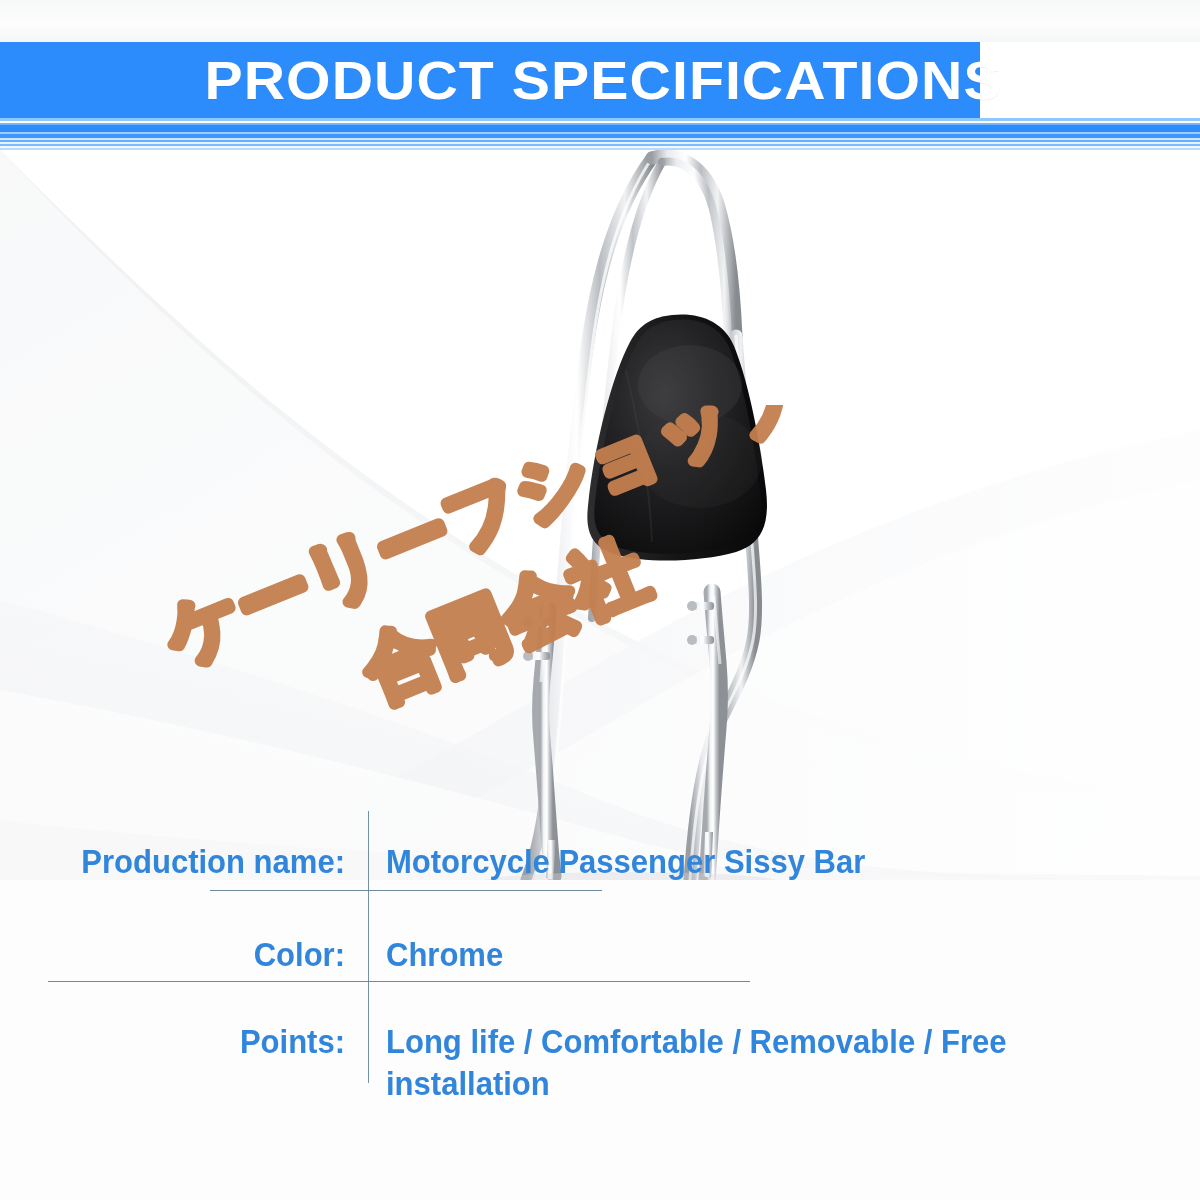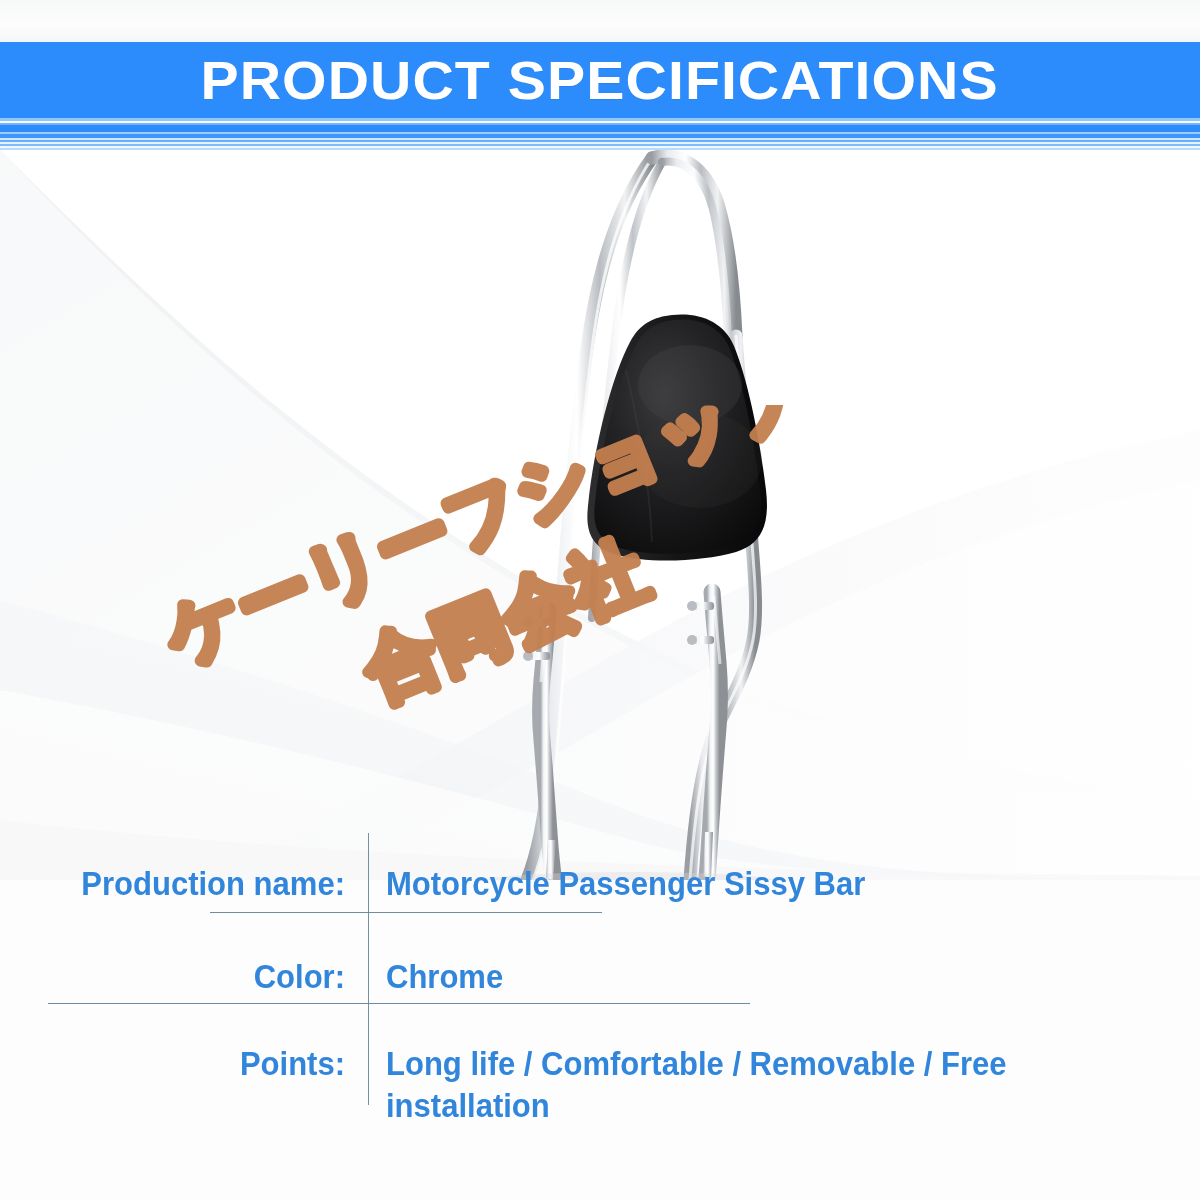--- a/index.html
+++ b/index.html
@@ -40,26 +40,26 @@
   .banner-top-pad {
     position: absolute;
     left: 0; top: 0;
     width: 1200px; height: 42px;
     background: linear-gradient(180deg, #f7f8f8 0%, #fdfdfd 60%, #f4f6f7 100%);
   }
   .banner-main {
     position: absolute;
     left: 0;
     top: 42px;
-    width: 1200px;
+    width: 980px;
     height: 76px;
     background: #2d8cfc;
     display: flex;
     align-items: center;
-    justify-content: center;
+    justify-content: flex-end;
   }
   .banner-title {
     color: #ffffff;
     font-family: "Liberation Sans", sans-serif;
     font-weight: bold;
     font-size: 54px;
     letter-spacing: 1px;
     transform: scaleX(1.06);
     line-height: 1;
     white-space: nowrap;
@@ -89,21 +89,21 @@
     width: 760px;
     height: 330px;
     z-index: 6;
     pointer-events: none;
   }
 
   
   .spec {
     position: absolute;
     left: 0;
-    top: 831px;
+    top: 809px;
     width: 1128px;
     height: 360px;
     z-index: 4;
   }
   .spec-vline {
     position: absolute;
     left: 368px;
     top: 2px;
     width: 1px;
     height: 272px;

